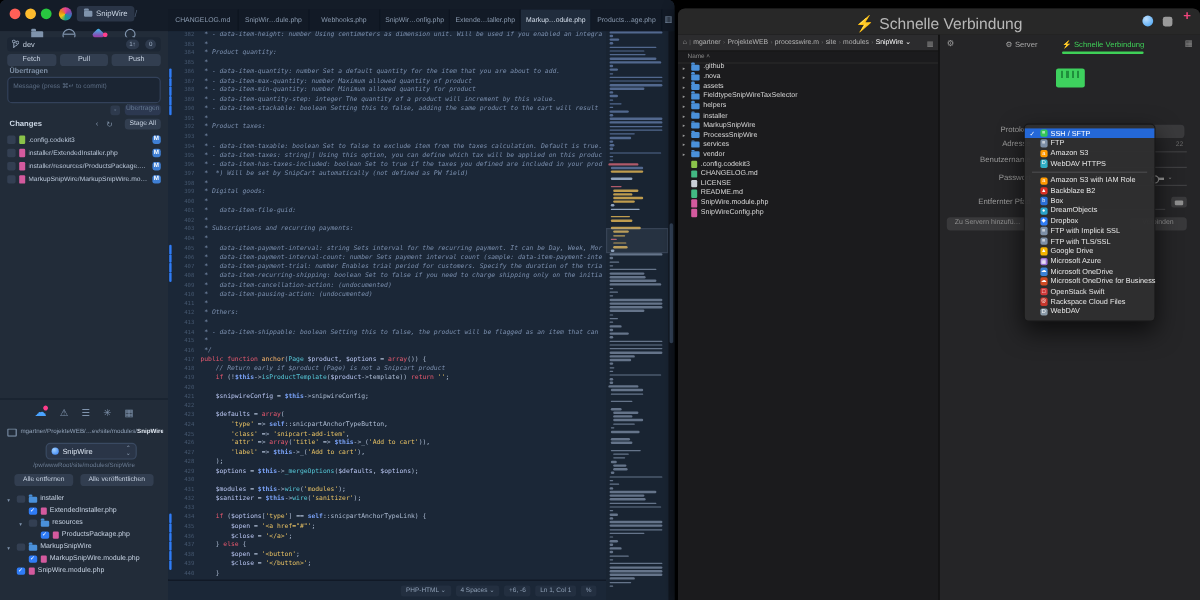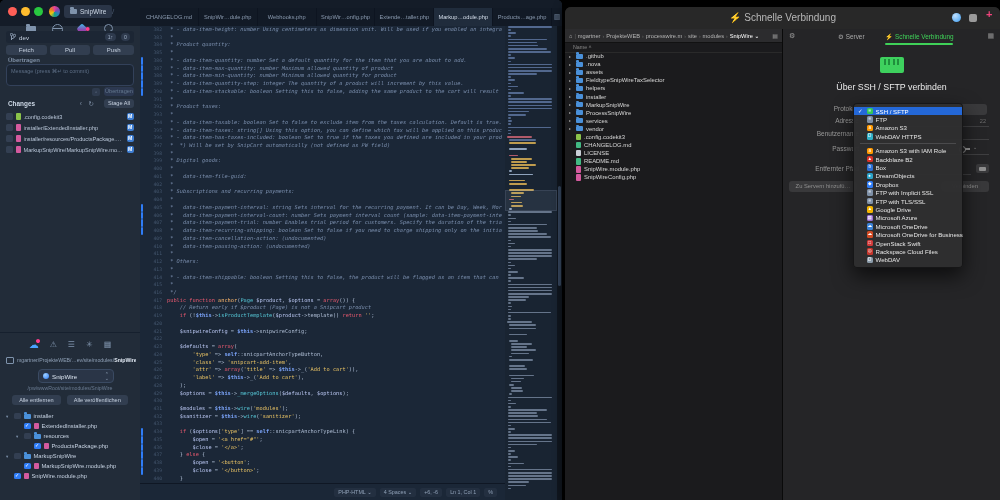--- a/index.html
+++ b/index.html
@@ -92,21 +92,21 @@
   .viewport{position:absolute;left:0;right:0;top:164px;height:19px;background:rgba(160,180,210,.10);border:1px solid rgba(160,180,210,.14);}
   #vscroll{position:absolute;left:557px;top:26px;width:5px;bottom:0;background:#10161f;}
   #vscroll .thumb{position:absolute;left:1px;width:3px;top:160px;height:100px;background:#35455c;border-radius:2px;}
   #statusbar{position:absolute;left:140px;top:483px;width:365px;height:17px;background:#1b2737;border-top:1px solid #0f1724;
     display:flex;align-items:center;justify-content:flex-end;gap:4px;padding-right:8px;box-sizing:border-box;}
   .pill{background:#232f40;border-radius:2px;color:#8fa0b6;font-size:5.4px;height:9px;line-height:9px;padding:0 4px;}
   
   #transmit{position:absolute;left:565px;top:7px;width:435px;height:493px;background:#262626;border-radius:6px 6px 0 0;overflow:hidden;
     box-shadow:0 0 12px rgba(0,0,0,.8);}
   #t-toolbar{position:absolute;left:0;top:0;width:100%;height:22px;background:#282828;border-bottom:1px solid #141414;}
-  .t-title{position:absolute;left:0;right:0;top:5px;text-align:center;font-size:10px;color:#b8b8b8;}
+  .t-title{position:absolute;left:0;right:0;top:5px;text-align:center;font-size:13px;color:#b8b8b8;}
   .t-title .bolt{color:#3fd158;}
   .tb-ic{position:absolute;top:6px;font-size:8px;line-height:9px;}
   .tb-globe{left:387px;width:9px;height:9px;border-radius:50%;background:radial-gradient(circle at 35% 30%,#bfe0ff,#3d9df0);}
   .tb-square{left:404px;top:7px;width:8px;height:8px;border-radius:2px;background:#9a9a9a;}
   .tb-plus{left:421px;top:3px;color:#f0447c;font-size:11px;font-weight:bold;}
   #t-left{position:absolute;left:0;top:22px;width:217px;bottom:0;background:#1b1b1d;}
   .crumbbar{position:absolute;left:0;right:0;top:0;height:13px;background:#2c2c2e;border-bottom:1px solid #121212;
     display:flex;align-items:center;padding:0 4px;gap:2px;font-size:5.7px;color:#b5b5b5;white-space:nowrap;overflow:hidden;}
   .crumbbar .sep{color:#6a6a6a;font-size:5px;}
   .crumbbar .cur{color:#fff;}
@@ -669,21 +669,20 @@
     <div id="t-right">
       <div class="ctabs">
         <span class="gear">⚙</span>
         <span class="ctab server"><span class="tic">⚙</span><span>Server</span></span>
         <span class="ctab quick"><span class="tic">⚡</span><span>Schnelle Verbindung</span></span>
         <span class="quickline"></span>
         <span class="grid">▦</span>
       </div>
 
       <div class="rack"></div>
-      <div class="c-head">Über SSH / SFTP verbinden</div>
 
       <div class="formrow" style="top:74px">
         <span class="flabel">Protokoll</span>
         <span class="popupbg"></span>
       </div>
       <div class="formrow" style="top:86px">
         <span class="flabel">Adresse</span>
         <span class="fline" style="left:82px;width:124px"></span>
         <span class="portnum">22</span>
       </div>

